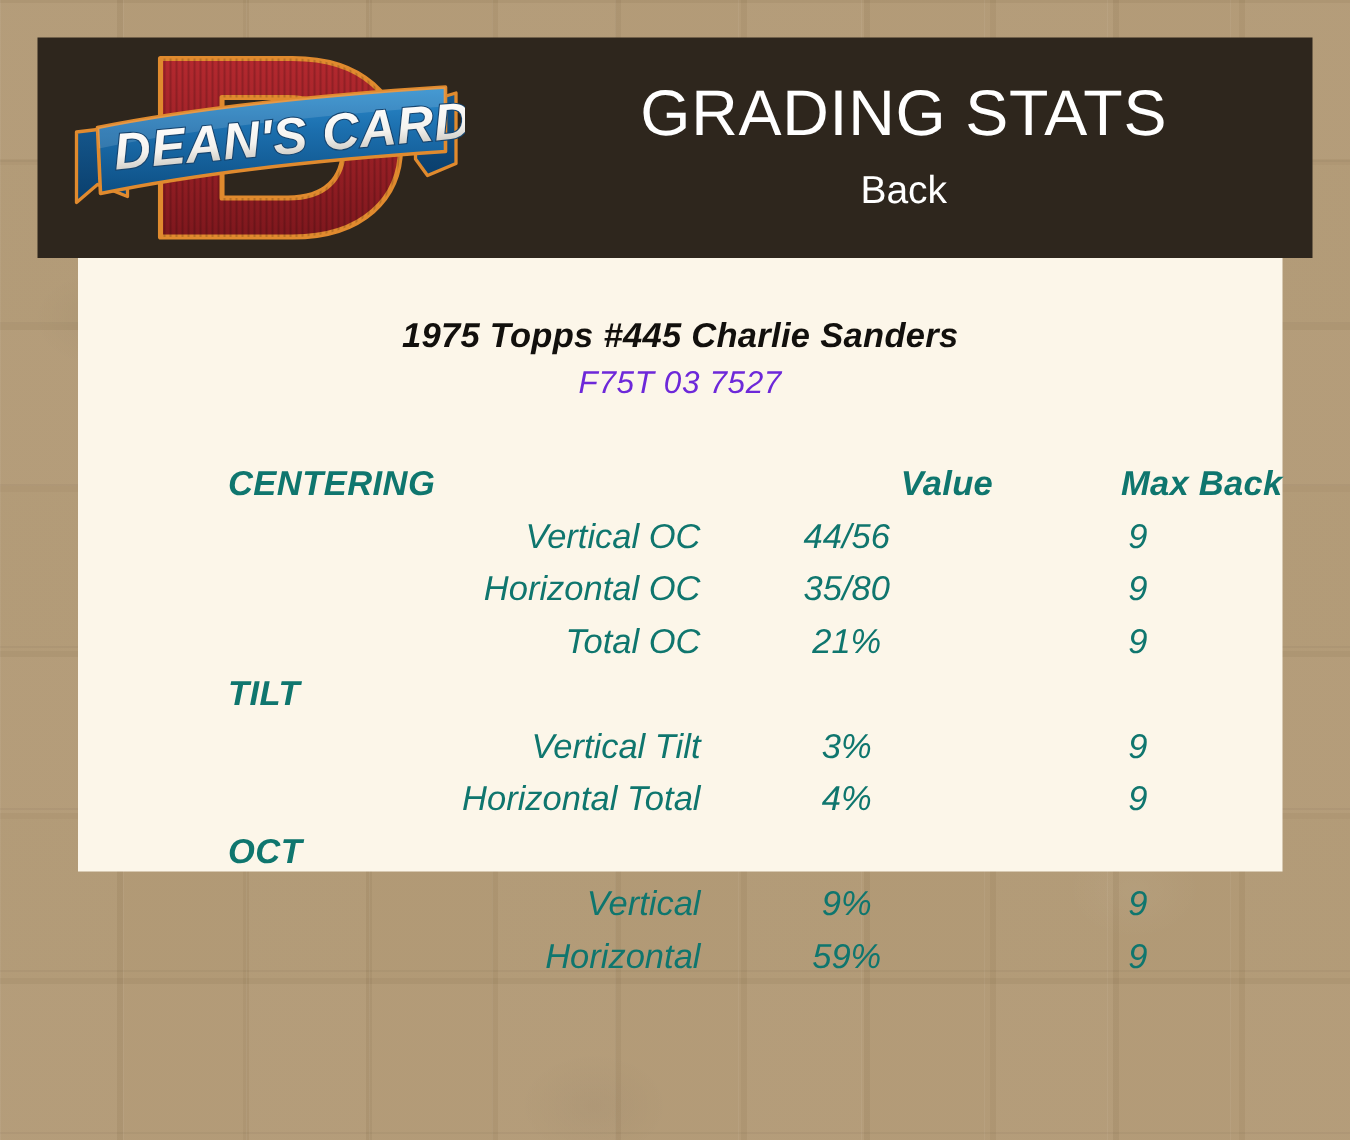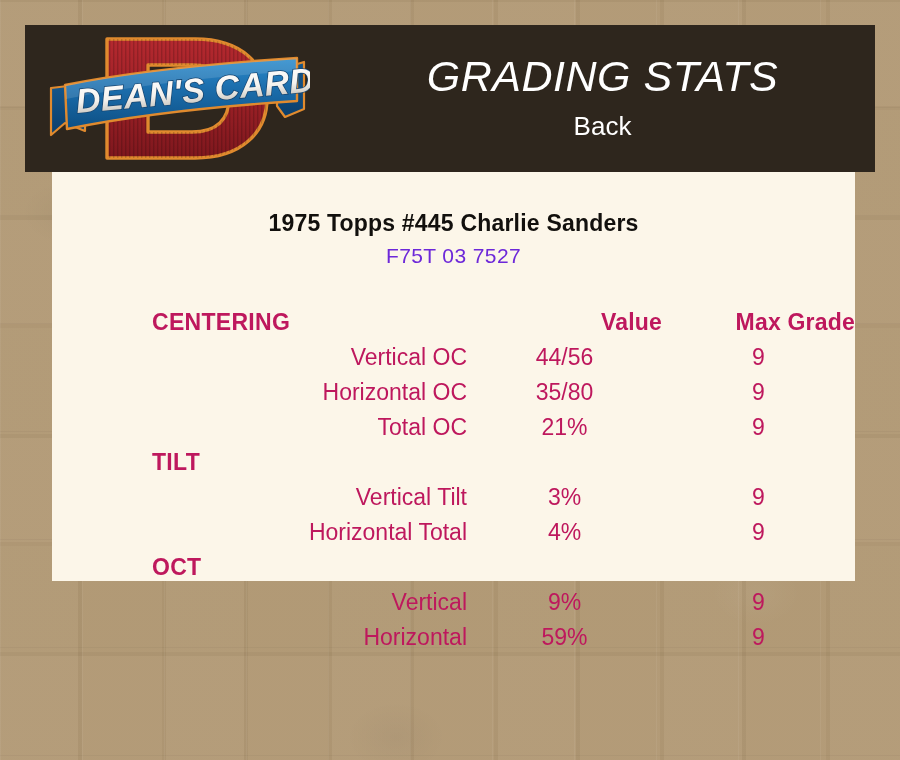--- a/index.html
+++ b/index.html
@@ -82,38 +82,38 @@
     flex-direction: column;
     align-items: center;
     justify-content: center;
   }
   #header-title {
     color: #ffffff;
     font-size: 43px;
     line-height: 50px;
     letter-spacing: 0.5px;
     white-space: nowrap;
-    font-style: italic;
   }
   #header-subtitle {
     color: #ffffff;
     font-size: 26px;
     line-height: 40px;
     margin-top: 5px;
     white-space: nowrap;
   }
 
   
   #content-panel {
     position: absolute;
     left: 52px;
     top: 172px;
     width: 803px;
     height: 409px;
     background-color: #fcf6e9;
+    font-style: italic;
   }
 
   #card-title {
     margin-top: 36px;
     text-align: center;
     color: #12100d;
     font-size: 23px;
     font-weight: bold;
     line-height: 30px;
     letter-spacing: 0.2px;
@@ -125,21 +125,21 @@
     font-size: 21px;
     line-height: 28px;
     letter-spacing: 0.4px;
   }
 
   
   #stats-table {
     margin: 35px 0 0 0;
     width: 100%;
     border-collapse: collapse;
-    color: #be185d;
+    color: #0f766e;
   }
   #stats-table col.c-label { width: 415px; }
   #stats-table col.c-value { width: 195px; }
   #stats-table col.c-grade { width: 193px; }
 
   #stats-table th, #stats-table td {
     padding: 0;
     height: 35px;
     vertical-align: middle;
     font-size: 23px;
@@ -234,21 +234,21 @@
   <table id="stats-table">
     <colgroup>
       <col class="c-label">
         <col class="c-value">
         <col class="c-grade">
     </colgroup>
     <tbody id="stats-body">
         <tr>
           <th class="section-head-label">CENTERING</th>
           <th class="col-head">Value</th>
-          <th class="col-head">Max Grade</th>
+          <th class="col-head">Max Back</th>
         </tr>
         <tr>
           <td class="row-label">Vertical OC</td>
           <td class="row-value">44/56</td>
           <td class="row-grade">9</td>
         </tr>
         <tr>
           <td class="row-label">Horizontal OC</td>
           <td class="row-value">35/80</td>
           <td class="row-grade">9</td>

